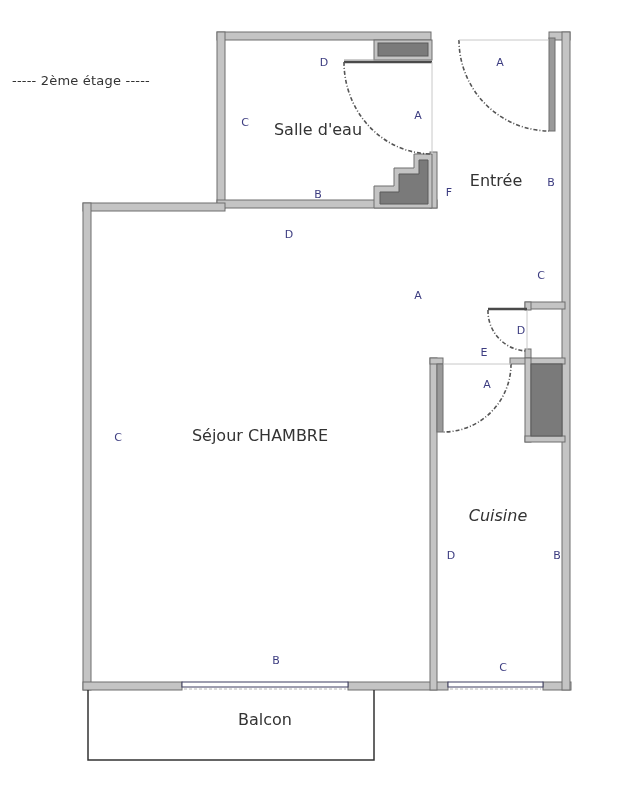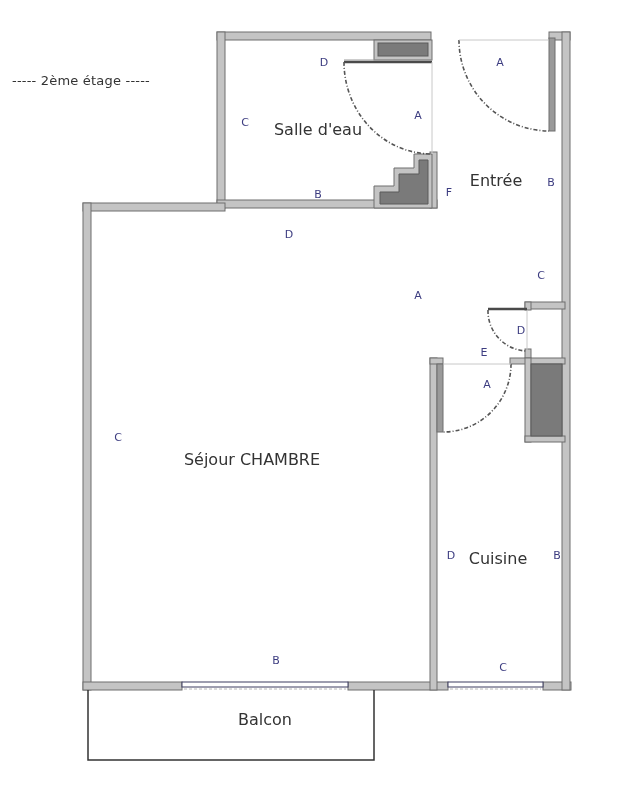--- a/index.html
+++ b/index.html
@@ -77,22 +77,22 @@
     <line x1="450" y1="689" x2="541" y2="689" stroke="#b8b8b8" stroke-dasharray="3 2"></line>
   </g>
 
   <path d="M88 690 L88 760 L374 760 L374 690" fill="none" stroke="#333333" stroke-width="1.5"></path>
 </svg>
 
 <div class="lbl floor-title" style="left:12px; top:80px;">-----  2ème étage  -----</div>
 
 <div class="lbl room-name" style="left:318px; top:130px;">Salle d'eau</div>
 <div class="lbl room-name" style="left:496px; top:181px;text-align:right;">Entrée</div>
-<div class="lbl room-name" style="left:252px; top:436px;margin-top:24px;">Séjour CHAMBRE</div>
-<div class="lbl room-name" style="left:498px; top:559px;">Cuisine</div>
+<div class="lbl room-name" style="left:260px; top:436px;">Séjour CHAMBRE</div>
+<div class="lbl room-name" style="left:498px; top:516px;font-style:italic;">Cuisine</div>
 <div class="lbl room-name" style="left:255px; top:720px;padding-left:20px;">Balcon</div>
 
 <div class="lbl wall-code" style="left:324px; top:62px;">D</div>
 <div class="lbl wall-code" style="left:418px; top:115px;">A</div>
 <div class="lbl wall-code" style="left:245px; top:122px;">C</div>
 <div class="lbl wall-code" style="left:318px; top:194px;">B</div>
 <div class="lbl wall-code" style="left:500px; top:62px;">A</div>
 <div class="lbl wall-code" style="left:551px; top:182px;">B</div>
 <div class="lbl wall-code" style="left:449px; top:192px;">F</div>
 <div class="lbl wall-code" style="left:541px; top:275px;">C</div>

